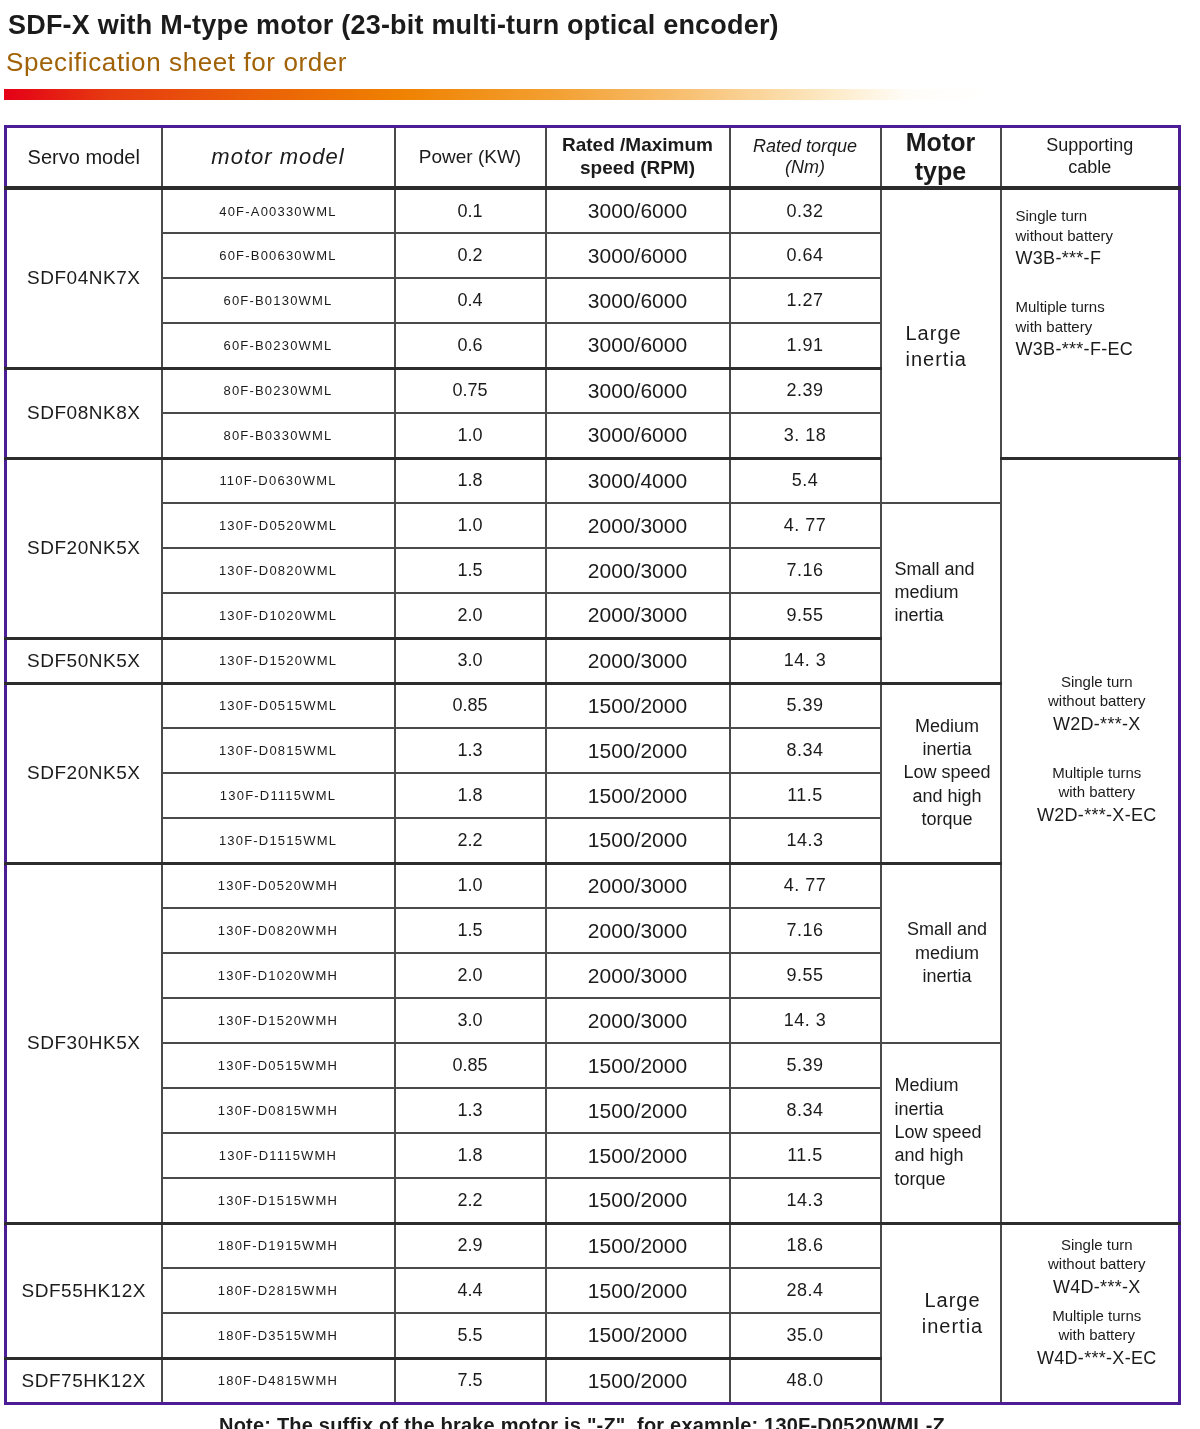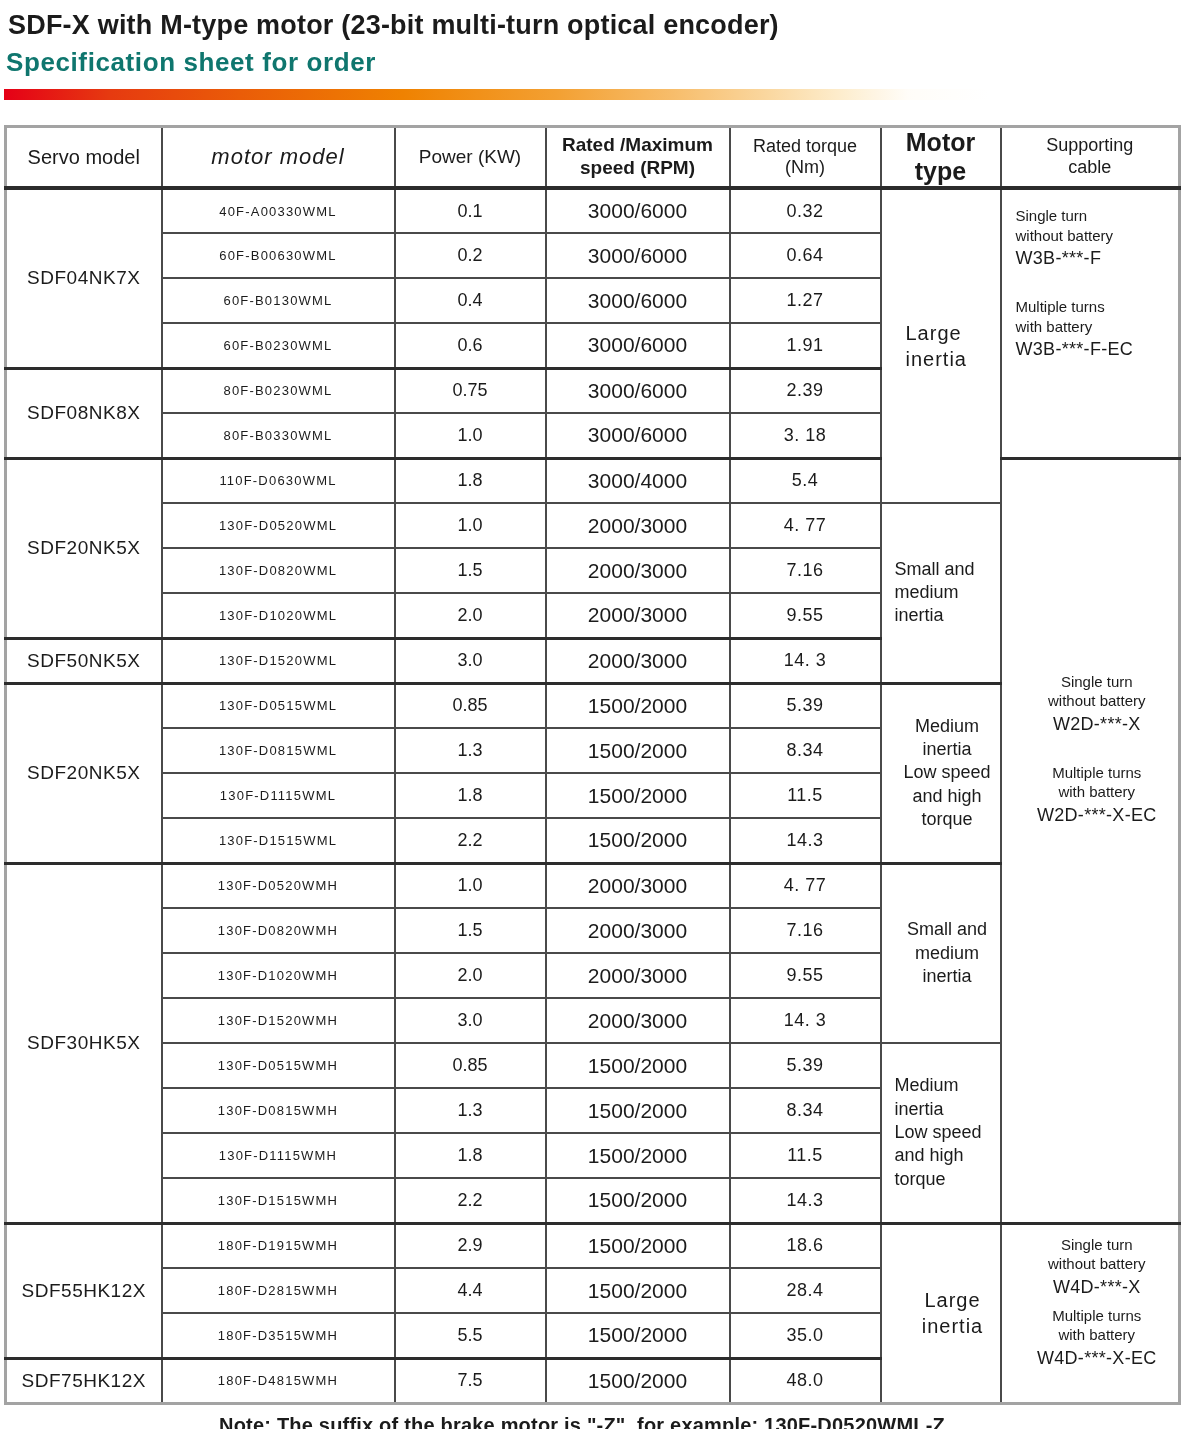--- a/index.html
+++ b/index.html
@@ -11,51 +11,51 @@
     font-family: "Liberation Sans", sans-serif;
     overflow: hidden;
   }
   .page { padding: 6px 10px 0 4px; }
 
   .title {
     font-size: 27px; font-weight: bold; letter-spacing: 0.2px;
     margin: 4px 0 6px 4px; white-space: nowrap;
   }
   .subtitle {
-    font-size: 26px; font-weight: 700; letter-spacing: 0.6px;
-    margin: 0 0 11px 2px; color: #0f766e;
+    font-size: 26px; font-weight: 400; letter-spacing: 0.6px;
+    margin: 0 0 11px 2px; color: #a16207;
   }
   .accent-bar {
     height: 11px; width: 1174px;
     background: linear-gradient(90deg,
       #e50017 0%, #e63a10 9%, #ea5c08 20%, #ef8201 34%,
       #f3a032 47%, #f7bd6b 57%, #fad79f 65%, #fdeccb 71%,
       rgba(255,250,240,0.45) 77%, rgba(255,255,255,0) 84%);
   }
 
   table.spec {
     border-collapse: collapse; table-layout: fixed;
     width: 1174px; margin-top: 25px;
-    border: 3px solid #a3a3a3;
+    border: 3px solid #4c1d95;
   }
   th, td {
     border: 2px solid #4a4a4a;
     text-align: center; vertical-align: middle;
     padding: 0; overflow: hidden;
   }
   thead th { height: 48px; font-weight: 400; }
   thead th { border-bottom: 4px solid #2c2c2c; }
   tbody tr { height: 45px; }
   tr.group-start > td { border-top: 3px solid #2c2c2c; text-align: center; }
 
   th.h-servo  { font-size: 20px; }
   th.h-motor  { font-size: 22px; letter-spacing: 1px; font-style: italic; }
   th.h-power  { font-size: 19px; }
   th.h-speed  { font-size: 19px; font-weight: bold; line-height: 1.2; }
-  th.h-torque { font-size: 18px; line-height: 1.15; }
+  th.h-torque { font-size: 18px; line-height: 1.15; font-style: italic; }
   th.h-type   { font-size: 25px; font-weight: bold; }
   th.h-cable  { font-size: 18px; line-height: 1.2; }
 
   td.servo-cell  { font-size: 19px; letter-spacing: 0.5px; }
   td.model-cell  { font-size: 13px; letter-spacing: 1.2px; }
   td.power-cell  { font-size: 18px; }
   td.speed-cell  { font-size: 21px; }
   td.torque-cell { font-size: 18px; letter-spacing: 0.5px; }
 
   td.type-cell {

